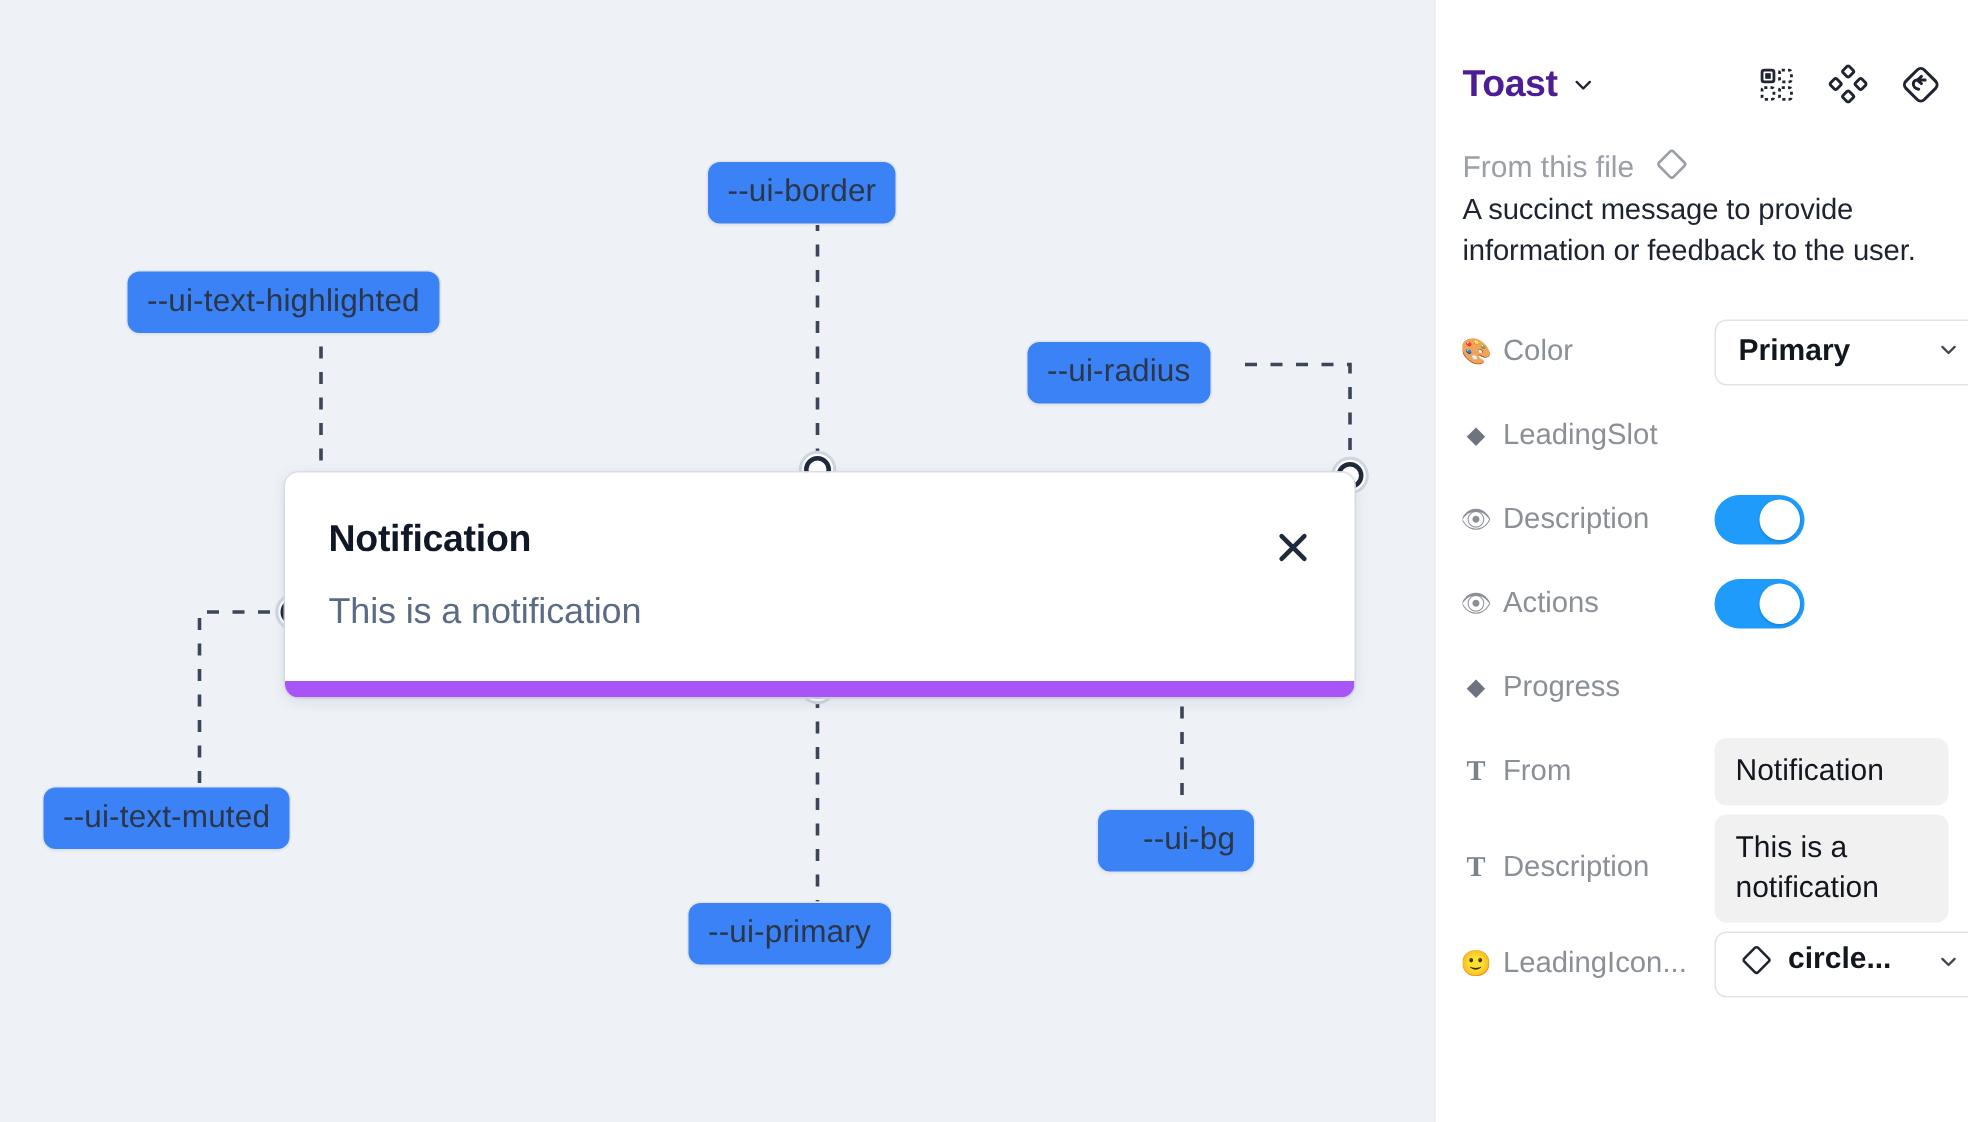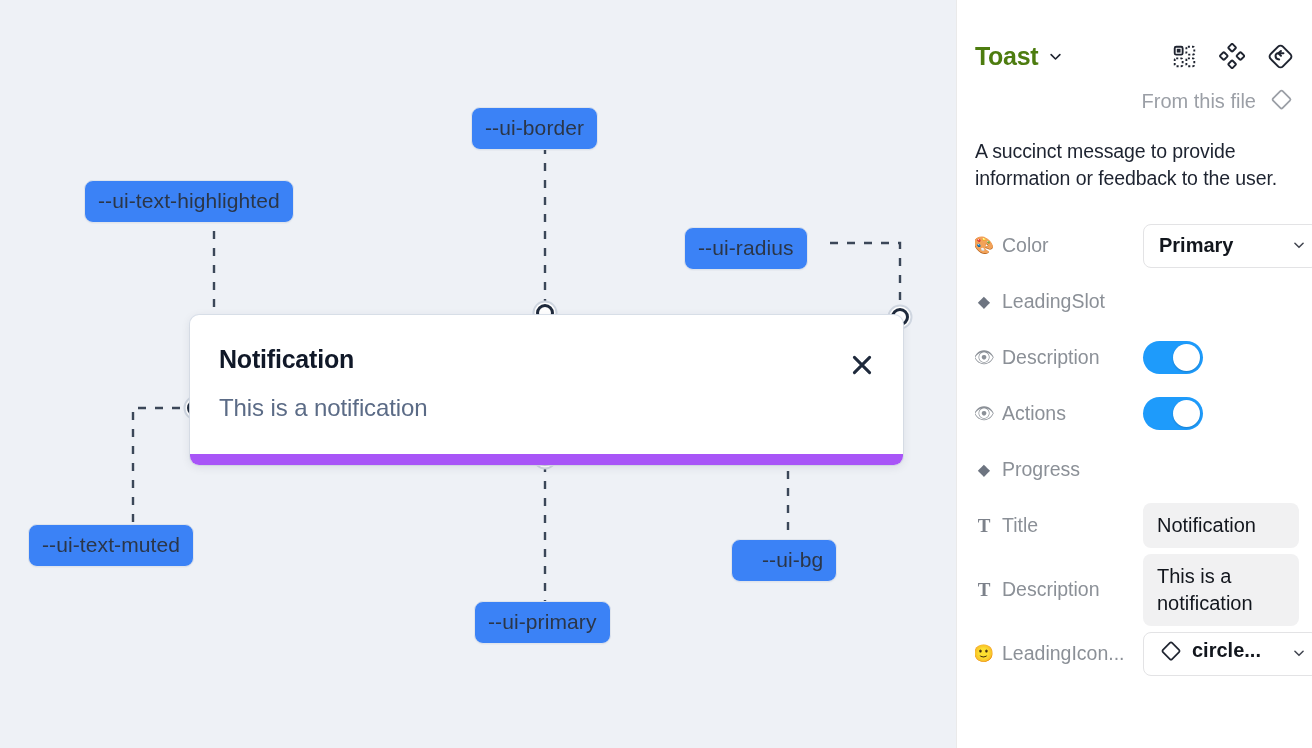--- a/index.html
+++ b/index.html
@@ -73,37 +73,36 @@
     width: 356px; height: 748px;
     background: #ffffff;
     border-left: 1px solid #eaeaea;
     padding: 0 18px;
   }
   .panel-header {
     display: flex; align-items: center;
     height: 52px; margin-top: 30px;
   }
   .panel-title {
-    font-size: 25px; font-weight: 700; color: #4d7c0f;
+    font-size: 25px; font-weight: 700; color: #4c1d95;
     letter-spacing: -0.3px;
   }
   .chev-sm { margin-left: 10px; display: inline-flex; cursor: pointer; }
   .panel-header-icons {
     margin-left: auto; display: flex; align-items: center; gap: 22px;
   }
   .hdr-icon { cursor: pointer; display: inline-flex; }
 
   .from-file {
     display: flex; align-items: center; gap: 13px;
-    margin-top: 4px; height: 30px; justify-content: flex-end;
+    margin-top: 15px; height: 30px;
   }
   .from-file-label { font-size: 20px; color: #9b9fa6; }
 
   .panel-desc {
-    margin-top: 22px;
     font-size: 19.5px; line-height: 1.38;
     color: #1d2330; letter-spacing: -0.1px;
   }
 
   .props { margin-top: 26px; }
   .prop-row {
     display: flex; align-items: center;
     min-height: 56px;
   }
   .prop-label {
@@ -216,21 +215,21 @@
           <path d="M5 5 L19 19 M19 5 L5 19"></path>
         </svg>
       </div>
       <div class="toast-progress"></div>
     </div>
 
     <div class="pill" style="left:84px;  top:180px;">--ui-text-highlighted</div>
     <div class="pill" style="left:471px; top:107px;">--ui-border</div>
     <div class="pill" style="left:684px; top:227px;">--ui-radius</div>
     <div class="pill" style="left:28px;  top:524px;">--ui-text-muted</div>
-    <div class="pill" style="left:474px; top:601px;text-align:center;">--ui-primary</div>
+    <div class="pill" style="left:458px; top:601px;text-align:center;">--ui-primary</div>
     <div class="pill" style="left:731px; top:539px;padding-left:30px;">--ui-bg</div>
   </div>
 
   <div class="panel">
 
     <div class="panel-header">
       <span class="panel-title">Toast</span>
       <span class="chev-sm">
         <svg width="15" height="15" viewBox="0 0 24 24" fill="none" stroke="#1f2430" stroke-width="2.6" stroke-linecap="round" stroke-linejoin="round">
           <path d="M5 9 L12 16 L19 9"></path>
@@ -329,21 +328,21 @@
       <div class="prop-row">
         <div class="prop-label">
           <span class="prop-ico diamond">◆</span>
           <span>Progress</span>
         </div>
       </div>
 
       <div class="prop-row">
         <div class="prop-label">
           <span class="prop-ico tletter">T</span>
-          <span>Title</span>
+          <span>From</span>
         </div>
         <div class="prop-control">
           <div class="textfield">Notification</div>
         </div>
       </div>
 
       <div class="prop-row">
         <div class="prop-label">
           <span class="prop-ico tletter">T</span>
           <span>Description</span>

